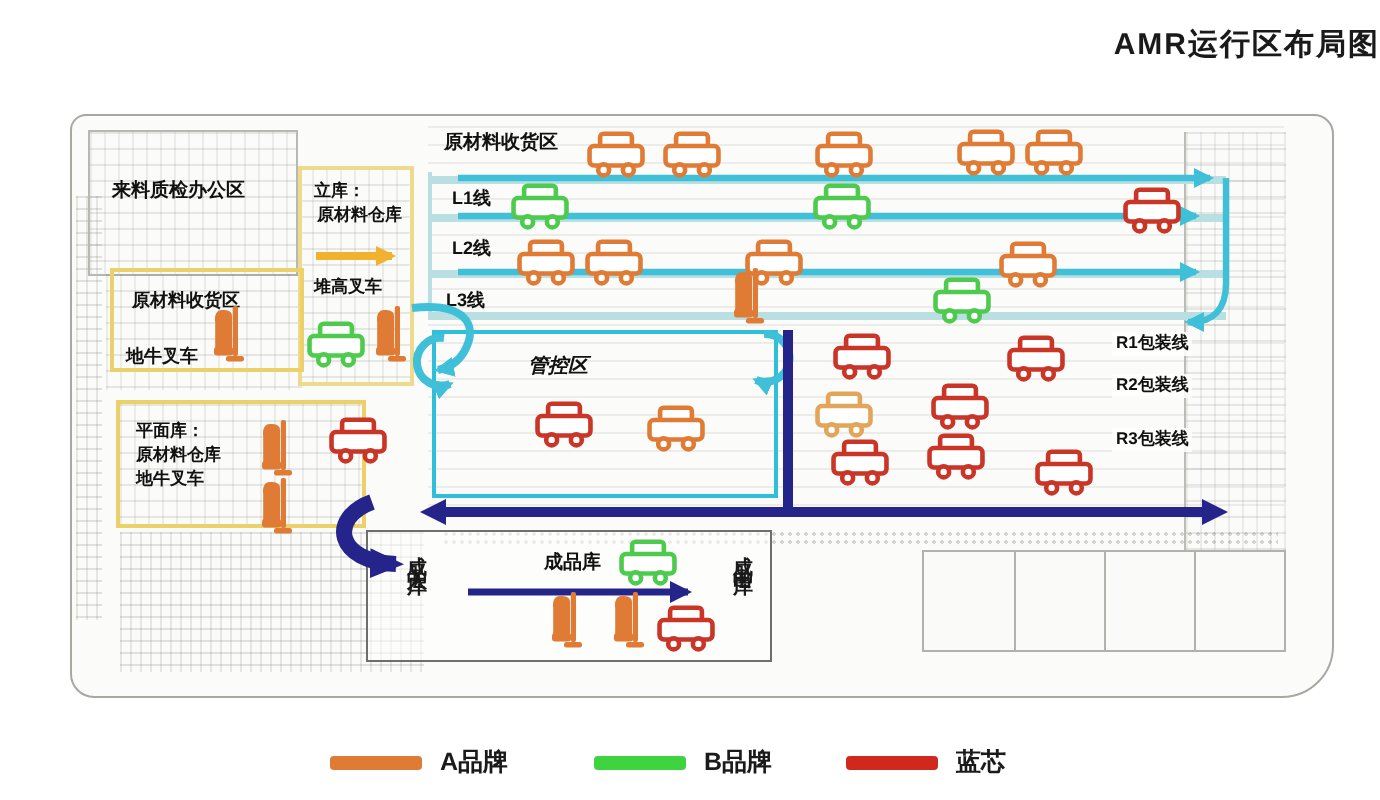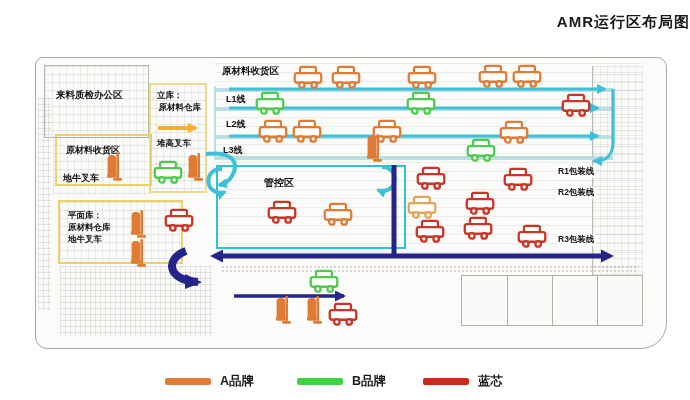--- a/index.html
+++ b/index.html
@@ -75,33 +75,38 @@
       <div class="lbl f9" style="left:9px;top:8px;">原材料收货区</div>
       <div class="lbl f9" style="left:6px;top:36px;">地牛叉车</div>
     </div>
 
     <div class="zbox b-yel" style="left:22px;top:142px;width:125px;height:64px;">
       <div class="lbl f85" style="left:8px;top:8px;">平面库：</div>
       <div class="lbl f85" style="left:8px;top:20px;">原材料仓库</div>
       <div class="lbl f85" style="left:8px;top:32px;">地牛叉车</div>
     </div>
 
-    <div class="zbox b-teal" style="left:180px;top:107px;width:190px;height:84px;">
+    <div class="zbox b-teal" style="left:180px;top:107px;width:173px;height:84px;font-style:italic;">
       <div class="lbl f10" style="left:46px;top:9px;">管控区</div>
     </div>
 
+    <div class="zbox b-dark" style="left:147px;top:207px;width:203px;height:66px;">
+      <div class="vtxt" style="position:absolute;left:16px;top:4px;">成品入库</div>
+      <div class="lbl f95" style="left:88px;top:9px;">成品库</div>
+      <div class="vtxt" style="position:absolute;left:179px;top:4px;">成品出库</div>
+    </div>
 
     <div class="lbl f95" style="left:20px;top:31px;">来料质检办公区</div>
     <div class="lbl f95" style="left:186px;top:7px;">原材料收货区</div>
     <div class="lbl f9" style="left:190px;top:35px;">L1线</div>
     <div class="lbl f9" style="left:190px;top:60px;">L2线</div>
     <div class="lbl f9" style="left:187px;top:86px;">L3线</div>
     <div class="lbl f85 rlbl" style="left:520px;top:108px;">R1包装线</div>
     <div class="lbl f85 rlbl" style="left:520px;top:129px;">R2包装线</div>
-    <div class="lbl f85 rlbl" style="left:520px;top:156px;margin-top:20px;">R3包装线</div>
+    <div class="lbl f85 rlbl" style="left:520px;top:156px;">R3包装线</div>
 
     <svg class="ovl" width="630" height="290" viewBox="0 0 630 290">
       <defs>
         <marker id="mc" markerUnits="userSpaceOnUse" markerWidth="10" markerHeight="10" refX="8" refY="5" orient="auto">
           <path d="M0,0 L10,5 L0,10 Z" fill="#3fc0d8"></path>
           </marker>
         <marker id="my" markerUnits="userSpaceOnUse" markerWidth="10" markerHeight="10" refX="8" refY="5" orient="auto">
           <path d="M0,0 L10,5 L0,10 Z" fill="#f2b12e"></path>
           </marker>
         <marker id="mn" markerUnits="userSpaceOnUse" markerWidth="11" markerHeight="11" refX="9" refY="5.5" orient="auto">

